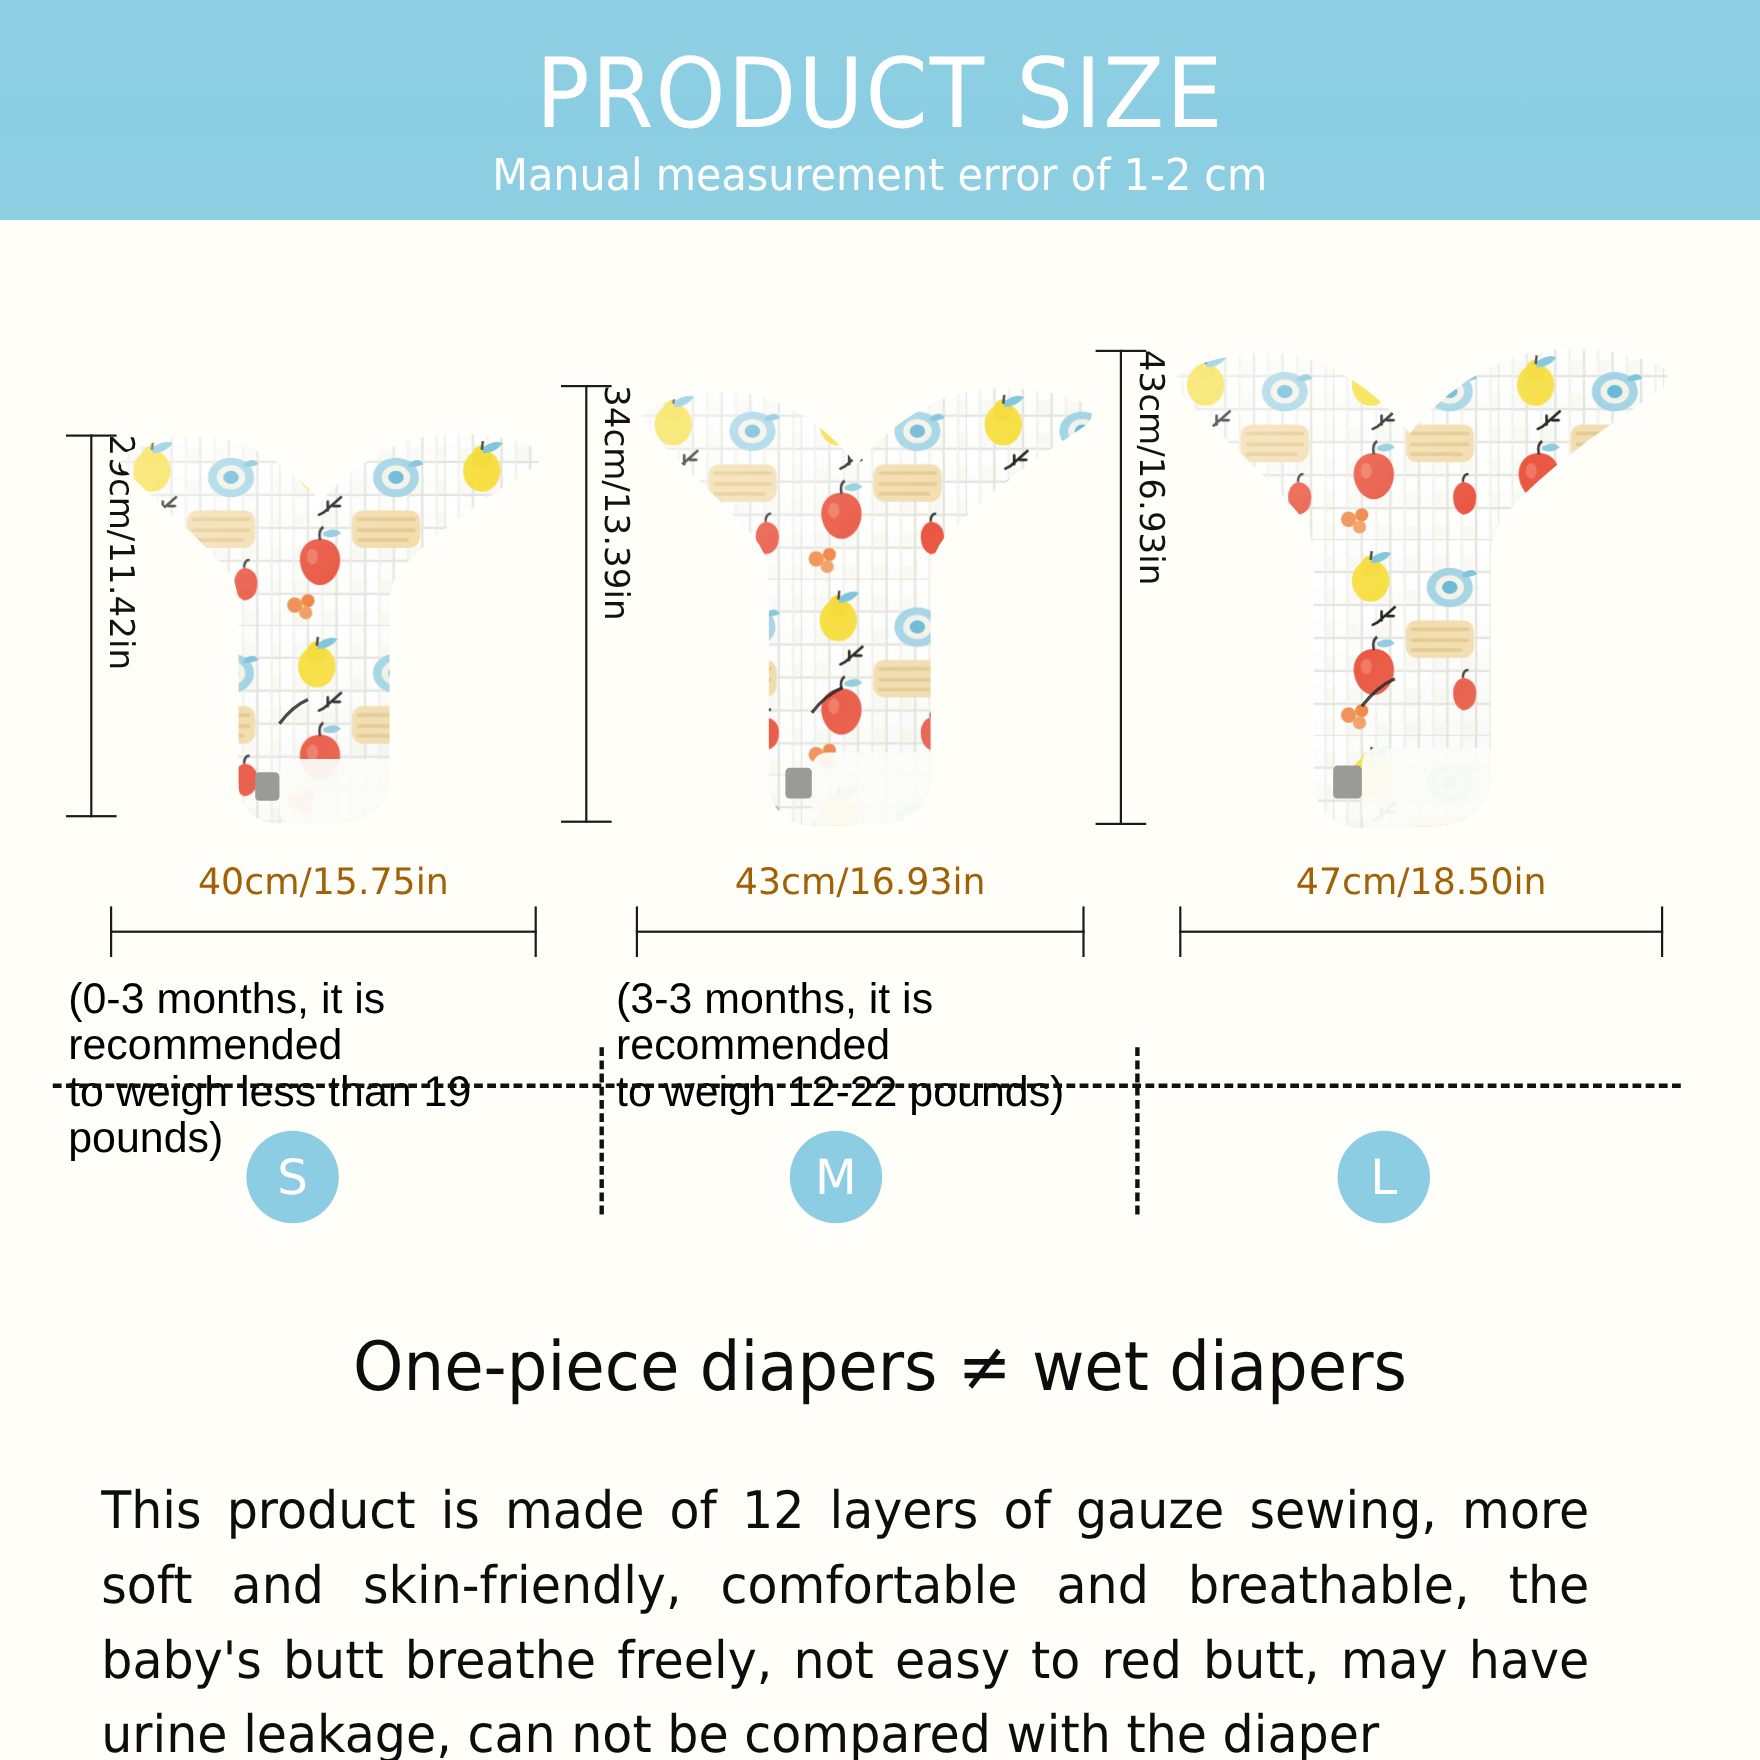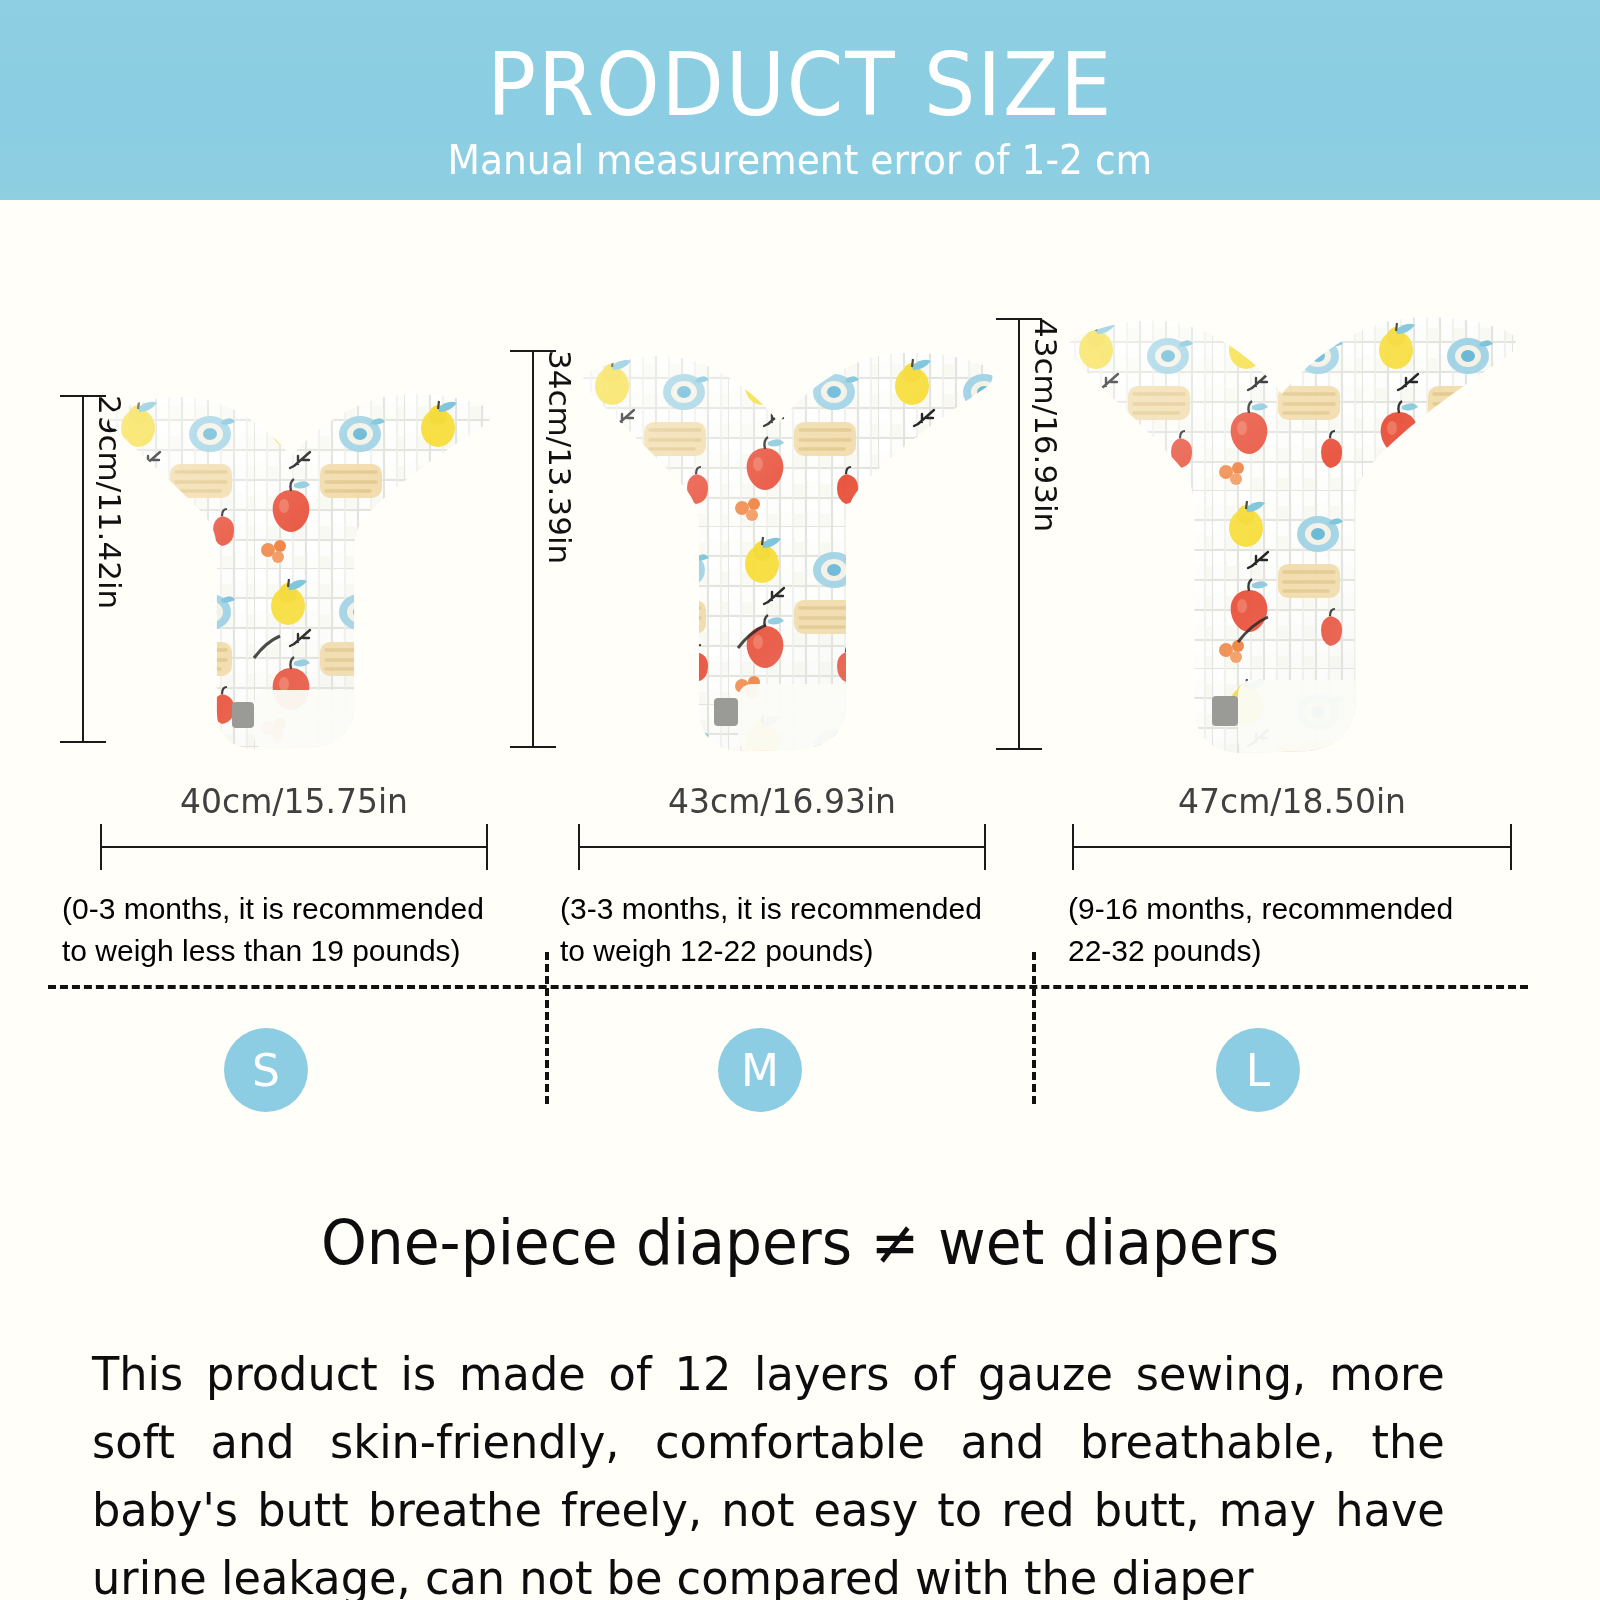--- a/index.html
+++ b/index.html
@@ -96,21 +96,21 @@
   .hdim {
     position: absolute;
     height: 60px;
   }
   .hdim .h-label {
     position: absolute;
     left: 0; right: 0;
     top: -6px;
     text-align: center;
     font-size: 33px;
-    color: #404040;
+    color: #a16207;
     font-family: "DejaVu Sans", sans-serif;
   }
   .hdim .h-line {
     position: absolute;
     left: 0; right: 0;
     bottom: 0;
     height: 2px;
     background: #1a1a1a;
   }
   .hdim .h-line::before,
@@ -127,21 +127,21 @@
 
   
   .diaper {
     position: absolute;
   }
   .diaper svg { display: block; width: 100%; height: 100%; }
 
   
   .caption {
     position: absolute;
-    font-size: 30px;
+    font-size: 39px;
     line-height: 42px;
     color: #000;
     font-family: "Liberation Sans", sans-serif;
     font-weight: 400;
   }
 
   
   .dot-h {
     position: absolute;
     height: 0;
@@ -361,24 +361,20 @@
   <div class="caption" style="left:62px; top:688px; width:480px;">
     <div>(0-3 months, it is recommended</div>
     <div>to weigh less than 19 pounds)</div>
   </div>
 
   <div class="caption" style="left:560px; top:688px; width:470px;">
     <div>(3-3 months, it is recommended</div>
     <div>to weigh 12-22 pounds)</div>
   </div>
 
-  <div class="caption" style="left:1068px; top:688px; width:450px;">
-    <div>(9-16 months, recommended</div>
-    <div>22-32 pounds)</div>
-  </div>
 
   <div class="dot-h" style="left:48px; top:785px; width:1480px;"></div>
 
   <div class="dot-v" style="left:545px; top:752px; height:152px;"></div>
 
   <div class="dot-v" style="left:1032px; top:752px; height:152px;"></div>
 
   <div class="badge" style="left:224px; top:828px;">
     <span>S</span>
   </div>

